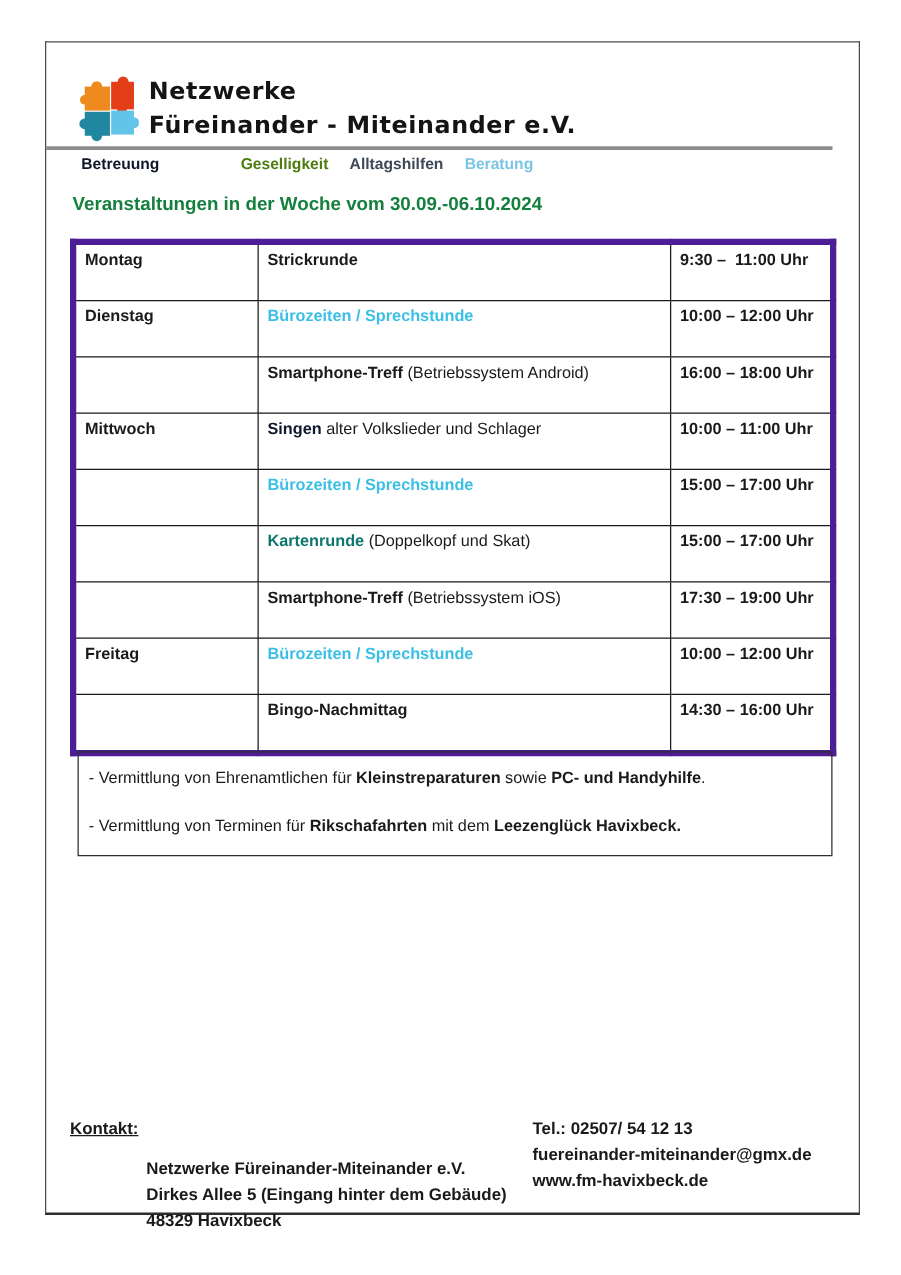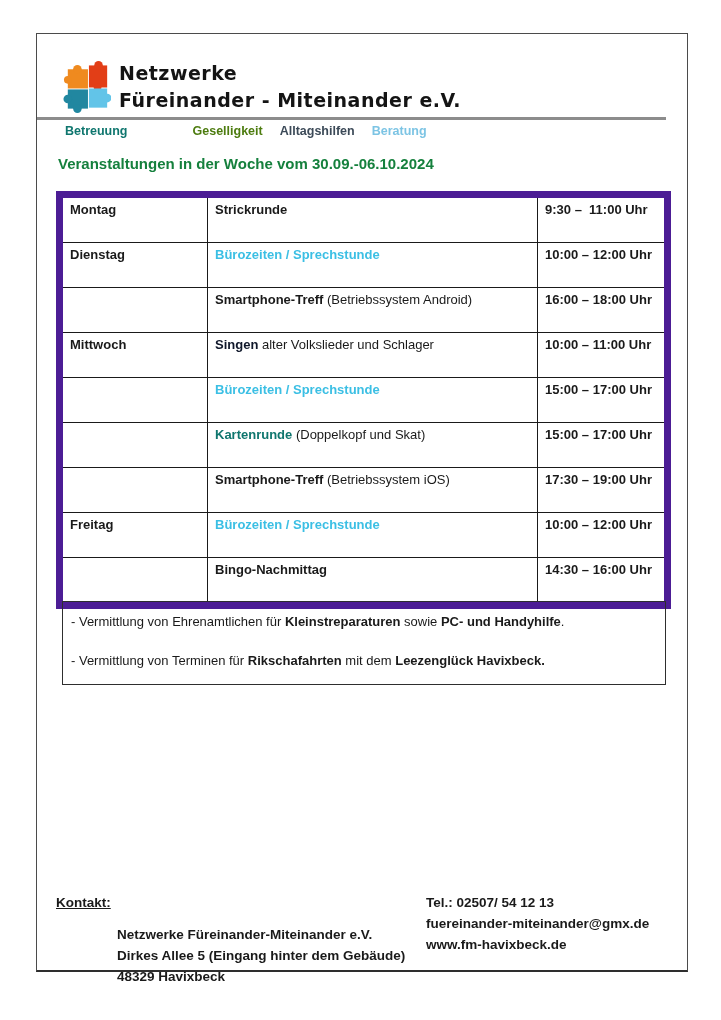--- a/index.html
+++ b/index.html
@@ -38,21 +38,21 @@
   .heading {
     position: absolute; left: 21px; top: 121px;
     font-size: 15px; font-weight: 700; color: #15803d;
   }
   
   .schedule {
     position: absolute; left: 19px; top: 157px;
     border-collapse: collapse;
     table-layout: fixed;
     width: 608px;
-    border: 7px solid #4c1d95;
+    border: 5px solid #4c1d95;
     padding-left: 42px;
   }
   .schedule td {
     border: 1px solid #1a1a1a;
     height: 40px;
     vertical-align: top;
     padding: 4px 7px 0 7px;
     font-size: 13px; font-weight: 700;
     background: #ffffff;
   }
@@ -115,21 +115,21 @@
   </svg>
 
   <div class="brand-title">
     <div>Netzwerke</div>
     <div>Füreinander - Miteinander e.V.</div>
   </div>
 
   <div class="header-divider"></div>
 
   <div class="nav">
-    <span style="color: #0f766e;">Betreuung</span>
+    <span style="color: #0f172a;">Betreuung</span>
     <span style="color: #4d7c0f; margin-left: 48px;">Geselligkeit</span>
     <span style="color: rgb(60, 74, 88);">Alltagshilfen</span>
     <span style="color: rgb(124, 196, 228);">Beratung</span>
   </div>
 
   <div class="heading">Veranstaltungen in der Woche vom 30.09.-06.10.2024</div>
 
   <table class="schedule">
     <colgroup>
         <col style="width:148px">

